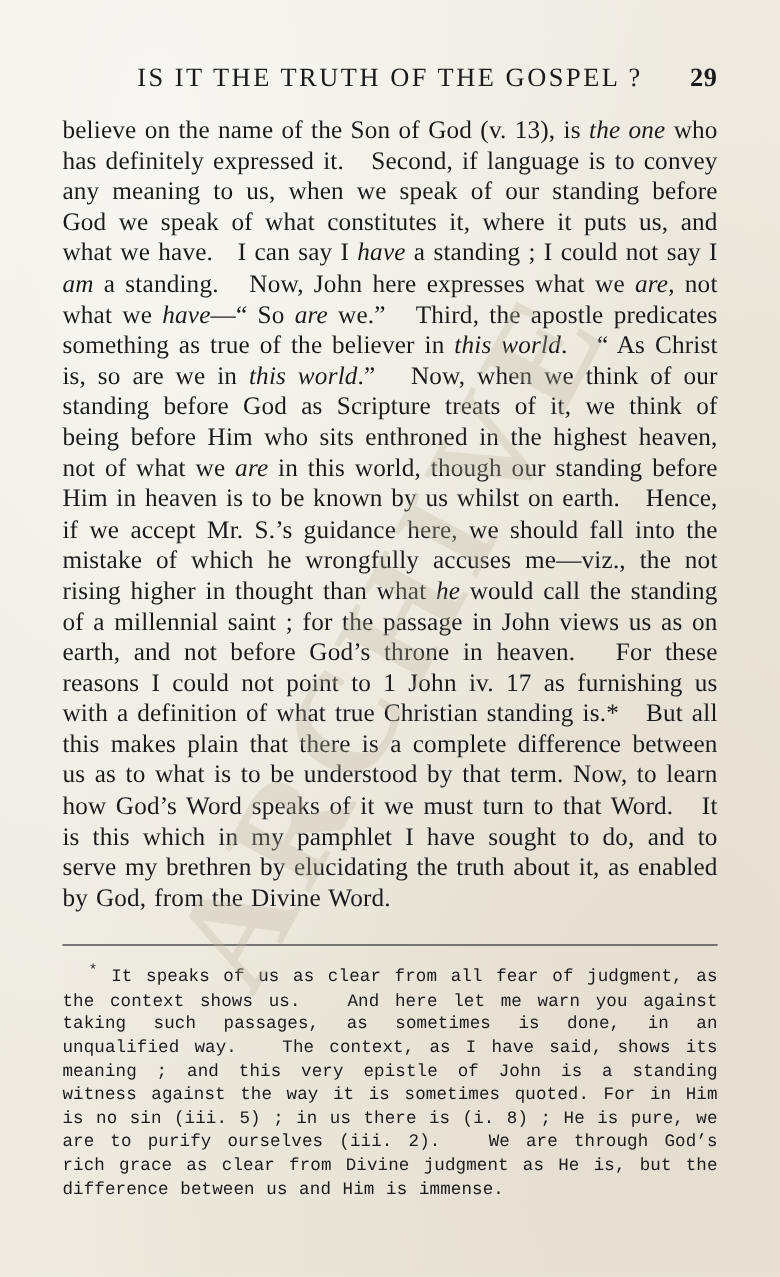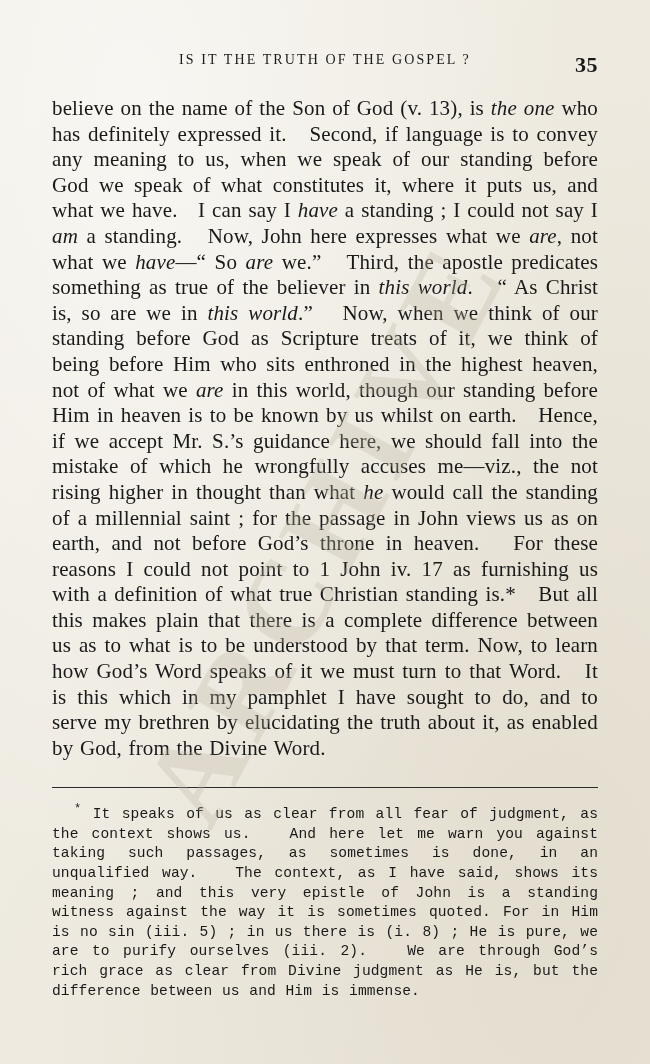--- a/index.html
+++ b/index.html
@@ -53,21 +53,21 @@
 
   .running-head {
     display: flex;
     align-items: baseline;
     justify-content: center;
     position: relative;
     height: 30px;
     margin-bottom: 14px;
   }
   .running-head .title {
-    font-size: 14px;
+    font-size: 22px;
     letter-spacing: 2.1px;
     text-transform: uppercase;
     white-space: nowrap;
   }
   .running-head .folio {
     position: absolute;
     right: 0;
     top: 0;
     font-size: 22px;
     font-weight: 700;
@@ -114,21 +114,21 @@
 <body>
 
 <div class="page-texture"></div>
 
 <div class="sheet">
 
   <div class="watermark">ARCHIVE</div>
 
   <div class="running-head">
     <div class="title">IS IT THE TRUTH OF THE GOSPEL ?</div>
-    <div class="folio">35</div>
+    <div class="folio">29</div>
   </div>
 
   <div class="body-text">believe on the name of the Son of God (v. 13), is <i>the one</i> who has definitely expressed it.&nbsp;&nbsp; Second, if language is to convey any meaning to us, when we speak of our standing before God we speak of what constitutes it, where it puts us, and what we have.&nbsp;&nbsp; I can say I <i>have</i> a standing ; I could not say I <i>am</i> a standing.&nbsp;&nbsp; Now, John here expresses what we <i>are</i>, not what we <i>have</i>—“ So <i>are</i> we.”&nbsp;&nbsp; Third, the apostle predicates something as true of the believer in <i>this world</i>.&nbsp;&nbsp; “ As Christ is, so are we in <i>this world</i>.”&nbsp;&nbsp; Now, when we think of our standing before God as Scripture treats of it, we think of being before Him who sits enthroned in the highest heaven, not of what we <i>are</i> in this world, though our standing before Him in heaven is to be known by us whilst on earth.&nbsp;&nbsp; Hence, if we accept Mr. S.’s guidance here, we should fall into the mistake of which he wrongfully accuses me—viz., the not rising higher in thought than what <i>he</i> would call the standing of a millennial saint ; for the passage in John views us as on earth, and not before God’s throne in heaven.&nbsp;&nbsp; For these reasons I could not point to 1 John iv. 17 as furnishing us with a definition of what true Christian standing is.*&nbsp;&nbsp; But all this makes plain that there is a complete difference between us as to what is to be understood by that term. Now, to learn how God’s Word speaks of it we must turn to that Word.&nbsp;&nbsp; It is this which in my pamphlet I have sought to do, and to serve my brethren by elucidating the truth about it, as enabled by God, from the Divine Word.</div>
 
   <hr class="footnote-rule">
 
   <div class="footnote">
     <span class="lead"></span><sup>*</sup>
     <span>It speaks of us as clear from all fear of judgment, as the context shows us.&nbsp;&nbsp; And here let me warn you against taking such passages, as sometimes is done, in an unqualified way.&nbsp;&nbsp; The context, as I have said, shows its meaning ; and this very epistle of John is a standing witness against the way it is sometimes quoted. For in Him is no sin (iii. 5) ; in us there is (i. 8) ; He is pure, we are to purify ourselves (iii. 2).&nbsp;&nbsp; We are through God’s rich grace as clear from Divine judgment as He is, but the difference between us and Him is immense.</span>
   </div>

